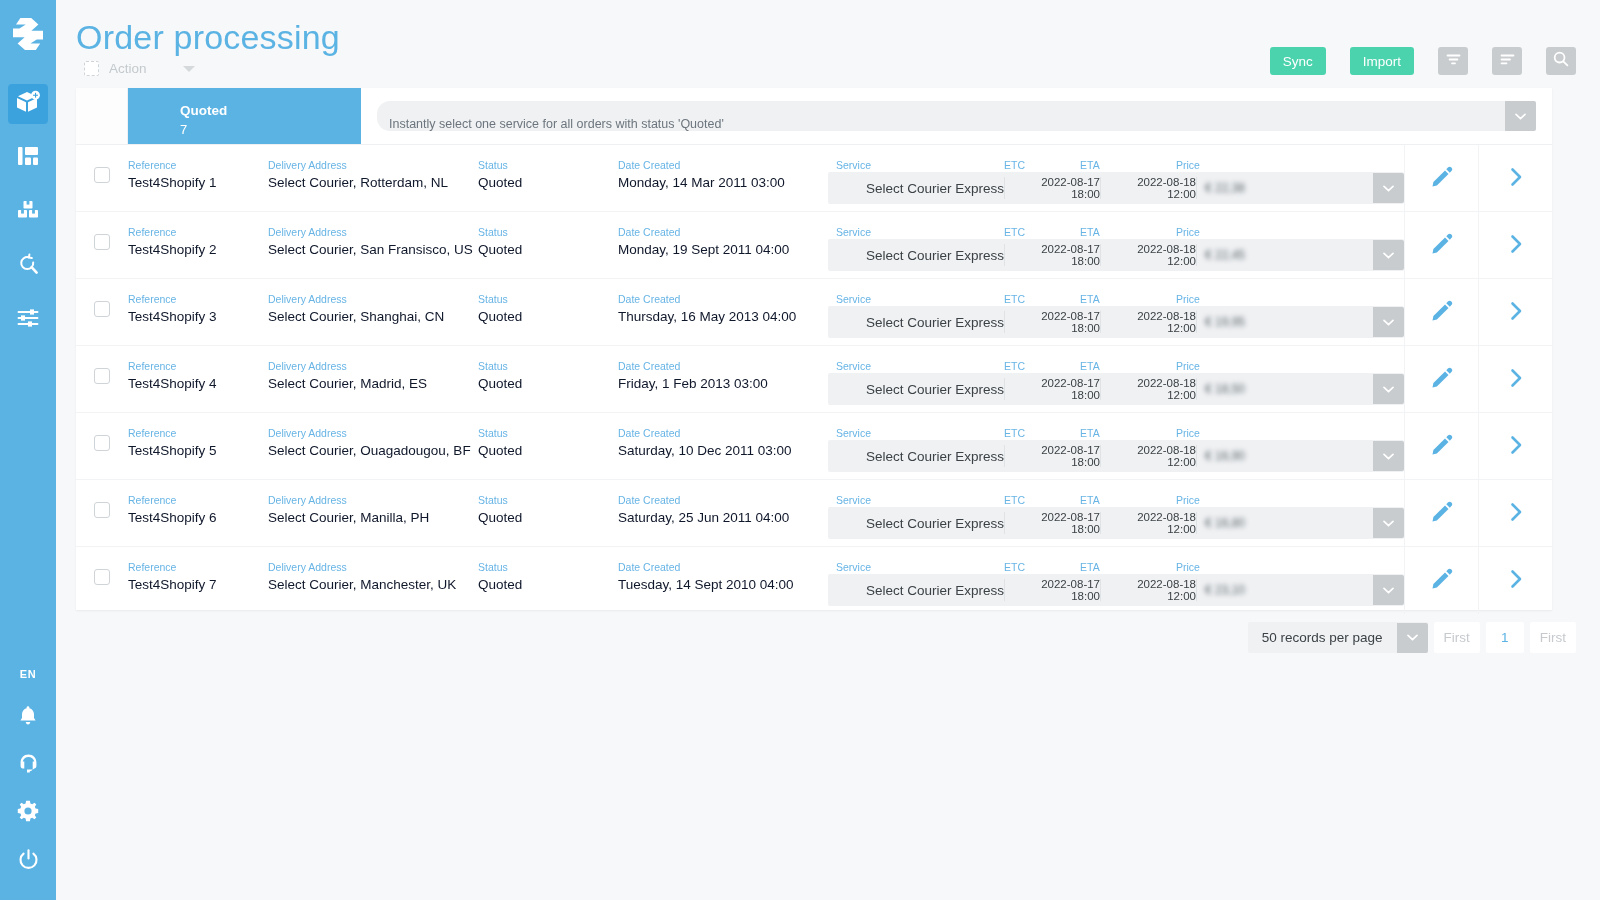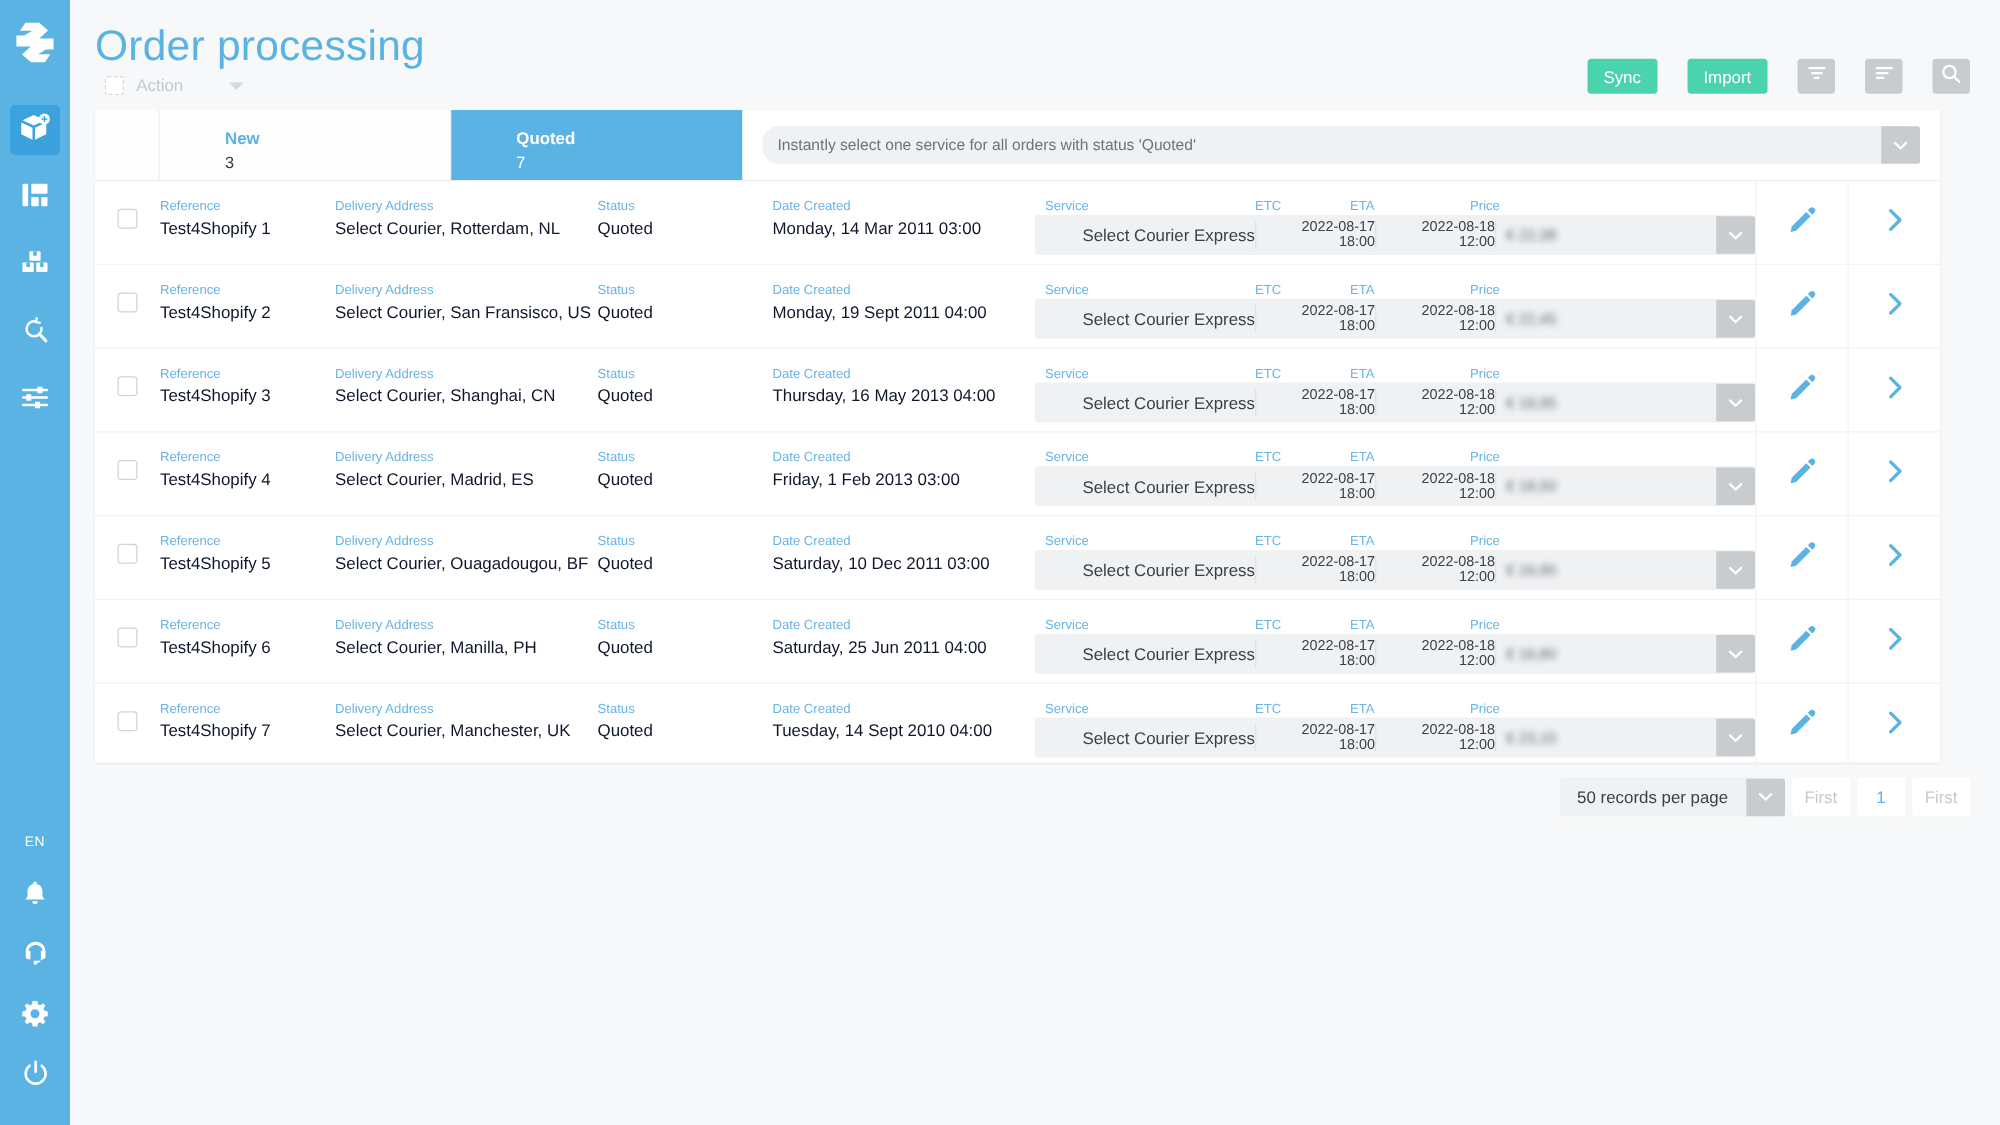--- a/index.html
+++ b/index.html
@@ -24,21 +24,21 @@
   .side-btn {
     width: 40px; height: 40px; border-radius: 4px;
     display: flex; align-items: center; justify-content: center;
     cursor: pointer;
   }
   .side-btn.active { background: #3ba2dd; }
   .side-bottom {
     position: absolute; bottom: 22px; left: 0; width: 56px;
     display: flex; flex-direction: column; align-items: center; gap: 14px;
   }
-  .side-lang { color:#fff; font-size: 11px; font-weight: 400; letter-spacing:.5px;
+  .side-lang { color:#fff; font-size: 11px; font-weight: 700; letter-spacing:.5px;
     margin-bottom: 6px; }
   .side-bottom .side-btn { height: 34px; }
 
   
   #page-title {
     position: absolute; left: 76px; top: 18px;
     font-size: 34px; font-weight: 400; color: #5bb3e4;
     letter-spacing: .2px;
   }
   #topbar-actions {
@@ -89,21 +89,21 @@
   .tab.t0 { width: 52px; padding-left: 0; }
   .tab.t1, .tab.t2, .tab.t3 { width: 233px; }
   .tab-label { font-size: 13.5px; color: #5bb3e4; font-weight: 600; line-height: 18px; }
   .tab-count { font-size: 13px; color: #333; line-height: 19px; }
   .tab.active { background: #5bb3e4; border-right: none; }
   .tab.active .tab-label, .tab.active .tab-count { color: #fff; }
   .tab-spacer { flex: 1; background: #fff; display: flex; align-items: center;
     padding: 0 16px 0 16px; }
 
   .bulk-select {
-    display: flex; align-items: center; width: 100%; height: 30px;
+    display: flex; align-items: flex-end; width: 100%; height: 30px;
     background: #eff1f3; border-radius: 13px; cursor: pointer;
   }
   .bulk-select .bs-text {
     flex: 1; padding-left: 12px; font-size: 12.5px; color: #6c757d;
   }
   .sel-caret {
     width: 31px; height: 30px; background: #c8ccce; display: flex;
     align-items: center; justify-content: center; border-radius: 0 2px 2px 0;
   }
 
@@ -338,24 +338,20 @@
   <div class="action-label">Action</div>
   <div class="caret-grey"></div>
 </div>
 
 <div id="card">
 
   <div id="tabs-row">
     <div class="tab t0"></div>
 
 
-    <div class="tab t2">
-      <div class="tab-label">New</div>
-      <div class="tab-count">3</div>
-    </div>
 
     <div class="tab t3 active">
       <div class="tab-label">Quoted</div>
       <div class="tab-count">7</div>
     </div>
 
     <div class="tab-spacer">
       <div class="bulk-select">
         <div class="bs-text">Instantly select one service for all orders with status 'Quoted'</div>
         <div class="sel-caret">

